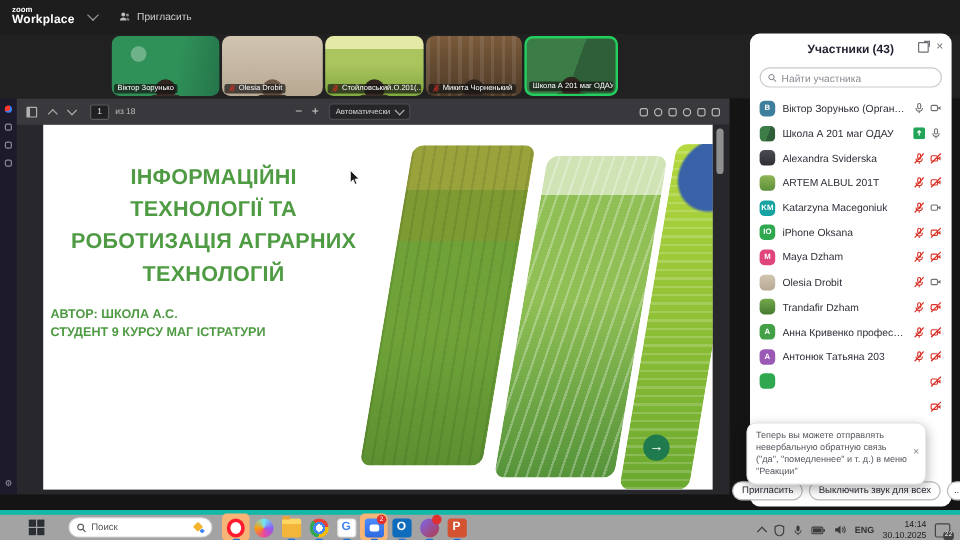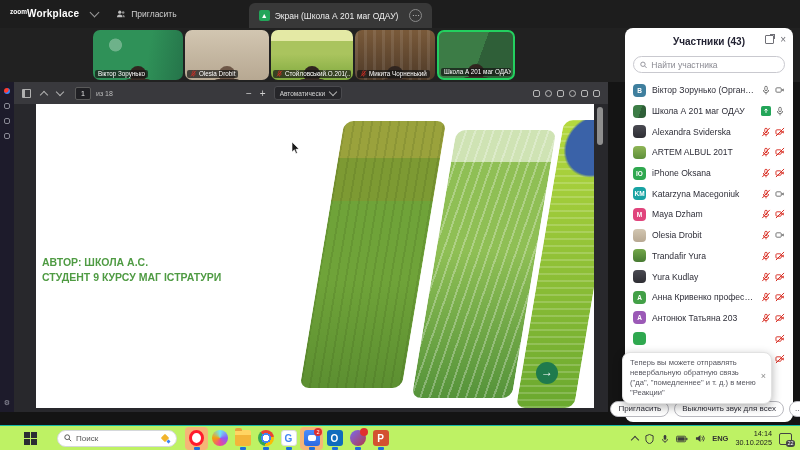--- a/index.html
+++ b/index.html
@@ -2,21 +2,21 @@
 <html><head>
 <meta charset="utf-8">
 <style>
   * { margin:0; padding:0; box-sizing:border-box; }
   html,body { width:800px; height:450px; overflow:hidden; background:#000; }
   body { font-family:"Liberation Sans", sans-serif; }
   #canvas { position:relative; width:800px; height:450px; background:#141414; overflow:hidden; }
 
   
   .tabbar { position:absolute; left:0; top:0; width:800px; height:28px; background:#1d1d1d; display:flex; align-items:center; }
-  .brand { display:flex; flex-direction:row; color:#fff; margin-left:10px; line-height:1; }
+  .brand { display:flex; flex-direction:column; color:#fff; margin-left:10px; line-height:1; }
   .brand .b-small { font-size:6.5px; font-weight:bold; }
   .brand .b-large { font-size:10px; font-weight:bold; letter-spacing:.2px; }
   .chev { width:7px; height:7px; border-right:1.5px solid #9a9a9a; border-bottom:1.5px solid #9a9a9a; transform:rotate(45deg); margin:0 0 3px 12px; }
   .tab { display:flex; align-items:center; gap:5px; color:#cfcfcf; font-size:8.5px; padding:0 10px; height:28px; }
   .tab.conf { margin-left:8px; }
   .tab.active { background:#383838; border-radius:6px 6px 0 0; height:25px; margin-top:3px; margin-left:62px; color:#eee; }
   .tab-ico-people { width:10px; height:10px; }
   .tab-ico-screen { width:11px; height:11px; background:#23a559; border-radius:2px; display:flex; align-items:center; justify-content:center; color:#fff; font-size:7px; }
   .tab-more { width:13px; height:13px; border:1px solid #8a8a8a; border-radius:50%; color:#cfcfcf; font-size:8px; line-height:11px; text-align:center; margin-left:6px; }
 
@@ -98,21 +98,21 @@
   .pname { flex:1; font-size:8.6px; color:#2e2e38; white-space:nowrap; overflow:hidden; text-overflow:ellipsis; }
   .pico-wrap { display:flex; gap:4px; align-items:center; }
   .picon svg { width:10px; height:10px; display:block; }
   .p-toast { position:absolute; left:-3px; top:324px; width:150px; min-height:46px; background:#fff; border:1px solid #e2e2e2; border-radius:8px; box-shadow:0 3px 10px rgba(0,0,0,.3); padding:5px 14px 5px 7px; font-size:7.6px; line-height:10px; color:#55555e; z-index:9; }
   .toast-x { position:absolute; right:5px; top:18px; color:#8a8a8a; font-size:9px; }
   .p-btns { position:absolute; left:0; bottom:5px; width:168px; display:flex; justify-content:center; gap:5px; }
   .pbtn { border:1px solid #b9b9bf; border-radius:9px; height:16px; font-size:8px; color:#2e2e38; background:#fff; padding:0 7px; line-height:14px; white-space:nowrap; }
   .pbtn.more { padding:0 5px; }
 
   
-  .taskbar { position:absolute; left:0; top:425px; width:800px; height:25px; background:#bef264; border-top:1px solid #14b8a6; display:flex; align-items:center; }
+  .taskbar { position:absolute; left:0; top:425px; width:800px; height:25px; background:#a3a3a3; border-top:4px solid #14b8a6; display:flex; align-items:center; }
   .start { width:13px; height:13px; margin-left:24px; display:grid; grid-template-columns:6px 6px; grid-gap:1px; }
   .start span { background:#2b2e33; width:6px; height:6px; }
   .tsearch { margin-left:20px; width:120px; height:17px; background:#fff; border:1px solid #d5d8db; border-radius:9px; display:flex; align-items:center; padding:0 6px; gap:4px; position:relative; }
   .tsearch input { border:none; outline:none; width:70px; font-size:8px; color:#444; font-family:inherit; }
   .tsearch input::placeholder { color:#555; }
   .spark { position:absolute; right:6px; top:4px; width:8px; height:8px; }
   .spark i { position:absolute; background:#f2b42c; width:6px; height:6px; left:0; top:0; transform:rotate(45deg); border-radius:1px; }
   .spark b { position:absolute; background:#3b82f6; width:3px; height:3px; right:0; bottom:0; transform:rotate(45deg); border-radius:.5px; }
   .ticons { display:flex; margin-left:8px; }
   .tslot { width:23px; height:23px; border-radius:4px; display:flex; align-items:center; justify-content:center; position:relative; }
@@ -153,25 +153,20 @@
     <span class="chev"></span>
     <div class="tab conf">
       <svg class="tab-ico-people" viewBox="0 0 16 16">
           <circle cx="6" cy="5" r="2.6" fill="#bdbdbd"></circle>
           <path d="M1.5 13c0-2.6 2-4.2 4.5-4.2s4.5 1.6 4.5 4.2z" fill="#bdbdbd"></path>
           <circle cx="11.5" cy="5.5" r="2" fill="#8d8d8d"></circle>
           <path d="M10.5 9.2c2 .2 3.6 1.6 3.6 3.8h-2.6" fill="#8d8d8d"></path>
         </svg>
       <span>Пригласить</span>
     </div>
-    <div class="tab active">
-      <span class="tab-ico-screen">▲</span>
-      <span>Экран (Школа А 201 маг ОДАУ)</span>
-      <span class="tab-more">⋯</span>
-    </div>
   </div>
 
   <div class="strip">
     <div class="thumbs">
         <div class="thumb scene-green-banner" style="width: 90px;">
     <div class="head"></div>
     <div class="vlabel">
             <span class="vname">Віктор Зорунько</span>
           </div>
   </div>
@@ -250,20 +245,26 @@
         <span class="pdf-tool"></span>
         <span class="pdf-tool rnd"></span>
         <span class="pdf-tool"></span>
         <span class="pdf-tool rnd"></span>
         <span class="pdf-tool"></span>
         <span class="pdf-tool"></span>
       </span>
     </div>
 
     <div class="page">
+      <div class="slide-title">
+        <div>ІНФОРМАЦІЙНІ</div>
+        <div>ТЕХНОЛОГІЇ ТА</div>
+        <div>РОБОТИЗАЦІЯ АГРАРНИХ</div>
+        <div>ТЕХНОЛОГІЙ</div>
+      </div>
       <div class="slide-author">
         <div>АВТОР: ШКОЛА А.С.</div>
         <div>СТУДЕНТ 9 КУРСУ МАГ ІСТРАТУРИ</div>
       </div>
       <div class="simg simg1"></div>
       <div class="simg simg2"></div>
       <div class="simg simg3"></div>
       <div class="next-btn">→</div>
       <svg class="cursor" width="9" height="13" viewBox="0 0 9 13">
           <path d="M1 0 L1 10 L3.4 7.8 L4.9 11.6 L6.4 11 L4.9 7.3 L8 7 Z" fill="#1a1a1a" stroke="#fff" stroke-width=".6"></path>
@@ -361,120 +362,100 @@
             <span class="picon">
               <svg viewBox="0 0 16 16">
                 <rect x="1.5" y="4.5" width="8.5" height="7" rx="1.5" fill="none" stroke="#d93025" stroke-width="1.5"></rect>
                 <path d="M10.5 7.5 14 5.5 v5 L10.5 8.5z" fill="#d93025"></path>
                 <line x1="1.5" y1="14.5" x2="14.5" y2="1.5" stroke="#d93025" stroke-width="1.6"></line>
               </svg>
             </span>
           </span>
   </div>
         <div class="prow">
+    <span class="pav" style="background: rgb(24, 163, 163);">KM</span>
+    <span class="pname">Katarzyna Macegoniuk</span>
+    <span class="pico-wrap">
+            <span class="picon">
+              <svg viewBox="0 0 16 16">
+                <rect x="6" y="2" width="4" height="7" rx="2" fill="none" stroke="#d93025" stroke-width="1.5"></rect>
+                <path d="M3.8 8a4.2 4.2 0 0 0 8.4 0 M8 12.4 V15" fill="none" stroke="#d93025" stroke-width="1.5"></path>
+                <line x1="2" y1="14.5" x2="14" y2="1.5" stroke="#d93025" stroke-width="1.6"></line>
+              </svg>
+            </span>
+            <span class="picon">
+              <svg viewBox="0 0 16 16">
+                <rect x="1.5" y="4.5" width="8.5" height="7" rx="1.5" fill="none" stroke="#707070" stroke-width="1.5"></rect>
+                <path d="M10.5 7.5 14 5.5 v5 L10.5 8.5z" fill="#707070"></path>
+              </svg>
+            </span>
+          </span>
+  </div>
+        <div class="prow">
     <span class="pav" style="background: rgb(47, 168, 79);">IO</span>
     <span class="pname">iPhone Oksana</span>
     <span class="pico-wrap">
             <span class="picon">
               <svg viewBox="0 0 16 16">
                 <rect x="6" y="2" width="4" height="7" rx="2" fill="none" stroke="#d93025" stroke-width="1.5"></rect>
                 <path d="M3.8 8a4.2 4.2 0 0 0 8.4 0 M8 12.4 V15" fill="none" stroke="#d93025" stroke-width="1.5"></path>
                 <line x1="2" y1="14.5" x2="14" y2="1.5" stroke="#d93025" stroke-width="1.6"></line>
               </svg>
             </span>
             <span class="picon">
               <svg viewBox="0 0 16 16">
                 <rect x="1.5" y="4.5" width="8.5" height="7" rx="1.5" fill="none" stroke="#d93025" stroke-width="1.5"></rect>
                 <path d="M10.5 7.5 14 5.5 v5 L10.5 8.5z" fill="#d93025"></path>
                 <line x1="1.5" y1="14.5" x2="14.5" y2="1.5" stroke="#d93025" stroke-width="1.6"></line>
               </svg>
             </span>
           </span>
   </div>
         <div class="prow">
-    <span class="pav" style="background: rgb(24, 163, 163);">KM</span>
-    <span class="pname">Katarzyna Macegoniuk</span>
+    <span class="pav" style="background: rgb(224, 68, 124);">M</span>
+    <span class="pname">Maya Dzham</span>
+    <span class="pico-wrap">
+            <span class="picon">
+              <svg viewBox="0 0 16 16">
+                <rect x="6" y="2" width="4" height="7" rx="2" fill="none" stroke="#d93025" stroke-width="1.5"></rect>
+                <path d="M3.8 8a4.2 4.2 0 0 0 8.4 0 M8 12.4 V15" fill="none" stroke="#d93025" stroke-width="1.5"></path>
+                <line x1="2" y1="14.5" x2="14" y2="1.5" stroke="#d93025" stroke-width="1.6"></line>
+              </svg>
+            </span>
+            <span class="picon">
+              <svg viewBox="0 0 16 16">
+                <rect x="1.5" y="4.5" width="8.5" height="7" rx="1.5" fill="none" stroke="#d93025" stroke-width="1.5"></rect>
+                <path d="M10.5 7.5 14 5.5 v5 L10.5 8.5z" fill="#d93025"></path>
+                <line x1="1.5" y1="14.5" x2="14.5" y2="1.5" stroke="#d93025" stroke-width="1.6"></line>
+              </svg>
+            </span>
+          </span>
+  </div>
+        <div class="prow">
+    <span class="pav scene-beige-room"></span>
+    <span class="pname">Olesia Drobit</span>
     <span class="pico-wrap">
             <span class="picon">
               <svg viewBox="0 0 16 16">
                 <rect x="6" y="2" width="4" height="7" rx="2" fill="none" stroke="#d93025" stroke-width="1.5"></rect>
                 <path d="M3.8 8a4.2 4.2 0 0 0 8.4 0 M8 12.4 V15" fill="none" stroke="#d93025" stroke-width="1.5"></path>
                 <line x1="2" y1="14.5" x2="14" y2="1.5" stroke="#d93025" stroke-width="1.6"></line>
               </svg>
             </span>
             <span class="picon">
               <svg viewBox="0 0 16 16">
                 <rect x="1.5" y="4.5" width="8.5" height="7" rx="1.5" fill="none" stroke="#707070" stroke-width="1.5"></rect>
                 <path d="M10.5 7.5 14 5.5 v5 L10.5 8.5z" fill="#707070"></path>
               </svg>
             </span>
           </span>
   </div>
         <div class="prow">
-    <span class="pav" style="background: rgb(224, 68, 124);">M</span>
-    <span class="pname">Maya Dzham</span>
-    <span class="pico-wrap">
-            <span class="picon">
-              <svg viewBox="0 0 16 16">
-                <rect x="6" y="2" width="4" height="7" rx="2" fill="none" stroke="#d93025" stroke-width="1.5"></rect>
-                <path d="M3.8 8a4.2 4.2 0 0 0 8.4 0 M8 12.4 V15" fill="none" stroke="#d93025" stroke-width="1.5"></path>
-                <line x1="2" y1="14.5" x2="14" y2="1.5" stroke="#d93025" stroke-width="1.6"></line>
-              </svg>
-            </span>
-            <span class="picon">
-              <svg viewBox="0 0 16 16">
-                <rect x="1.5" y="4.5" width="8.5" height="7" rx="1.5" fill="none" stroke="#d93025" stroke-width="1.5"></rect>
-                <path d="M10.5 7.5 14 5.5 v5 L10.5 8.5z" fill="#d93025"></path>
-                <line x1="1.5" y1="14.5" x2="14.5" y2="1.5" stroke="#d93025" stroke-width="1.6"></line>
-              </svg>
-            </span>
-          </span>
-  </div>
-        <div class="prow">
-    <span class="pav scene-beige-room"></span>
-    <span class="pname">Olesia Drobit</span>
-    <span class="pico-wrap">
-            <span class="picon">
-              <svg viewBox="0 0 16 16">
-                <rect x="6" y="2" width="4" height="7" rx="2" fill="none" stroke="#d93025" stroke-width="1.5"></rect>
-                <path d="M3.8 8a4.2 4.2 0 0 0 8.4 0 M8 12.4 V15" fill="none" stroke="#d93025" stroke-width="1.5"></path>
-                <line x1="2" y1="14.5" x2="14" y2="1.5" stroke="#d93025" stroke-width="1.6"></line>
-              </svg>
-            </span>
-            <span class="picon">
-              <svg viewBox="0 0 16 16">
-                <rect x="1.5" y="4.5" width="8.5" height="7" rx="1.5" fill="none" stroke="#707070" stroke-width="1.5"></rect>
-                <path d="M10.5 7.5 14 5.5 v5 L10.5 8.5z" fill="#707070"></path>
-              </svg>
-            </span>
-          </span>
-  </div>
-        <div class="prow">
     <span class="pav scene-green-portrait"></span>
-    <span class="pname">Trandafir Yura</span>
-    <span class="pico-wrap">
-            <span class="picon">
-              <svg viewBox="0 0 16 16">
-                <rect x="6" y="2" width="4" height="7" rx="2" fill="none" stroke="#d93025" stroke-width="1.5"></rect>
-                <path d="M3.8 8a4.2 4.2 0 0 0 8.4 0 M8 12.4 V15" fill="none" stroke="#d93025" stroke-width="1.5"></path>
-                <line x1="2" y1="14.5" x2="14" y2="1.5" stroke="#d93025" stroke-width="1.6"></line>
-              </svg>
-            </span>
-            <span class="picon">
-              <svg viewBox="0 0 16 16">
-                <rect x="1.5" y="4.5" width="8.5" height="7" rx="1.5" fill="none" stroke="#d93025" stroke-width="1.5"></rect>
-                <path d="M10.5 7.5 14 5.5 v5 L10.5 8.5z" fill="#d93025"></path>
-                <line x1="1.5" y1="14.5" x2="14.5" y2="1.5" stroke="#d93025" stroke-width="1.6"></line>
-              </svg>
-            </span>
-          </span>
-  </div>
-        <div class="prow">
-    <span class="pav scene-portrait-dark"></span>
-    <span class="pname">Yura Kudlay</span>
+    <span class="pname">Trandafir Dzham</span>
     <span class="pico-wrap">
             <span class="picon">
               <svg viewBox="0 0 16 16">
                 <rect x="6" y="2" width="4" height="7" rx="2" fill="none" stroke="#d93025" stroke-width="1.5"></rect>
                 <path d="M3.8 8a4.2 4.2 0 0 0 8.4 0 M8 12.4 V15" fill="none" stroke="#d93025" stroke-width="1.5"></path>
                 <line x1="2" y1="14.5" x2="14" y2="1.5" stroke="#d93025" stroke-width="1.6"></line>
               </svg>
             </span>
             <span class="picon">
               <svg viewBox="0 0 16 16">

